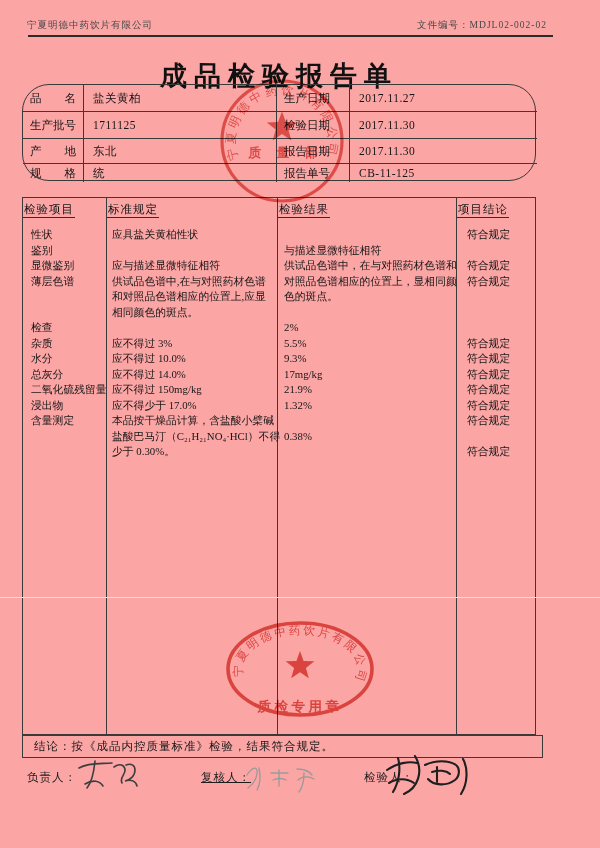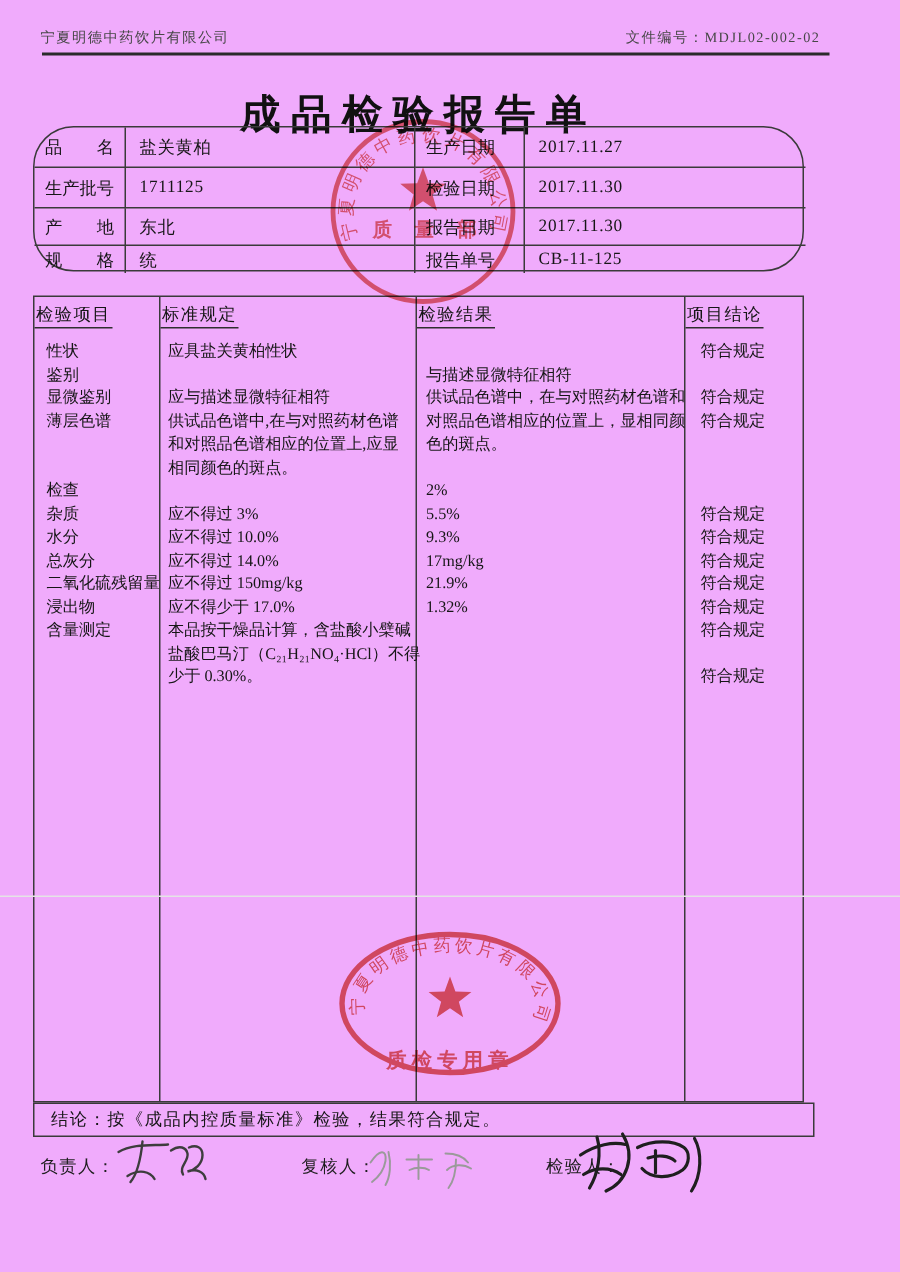--- a/index.html
+++ b/index.html
@@ -1,16 +1,16 @@
 <!DOCTYPE html>
 <html><head>
 <meta charset="utf-8">
 <style>
   html,body{margin:0;padding:0;background:#ffffff;}
-  .page{position:relative;width:600px;height:848px;background:#f0abfc;overflow:hidden;
+  .page{position:relative;width:600px;height:848px;background:#fca5a5;overflow:hidden;
         font-family:"Liberation Serif","DejaVu Serif",serif;color:#161616;}
   .abs{position:absolute;}
   
   .doc-head{font-size:9.5px;color:#474747;letter-spacing:1px;white-space:nowrap;}
   .head-rule{height:2px;background:#2b2b2b;}
   
   .title{font-size:27px;font-weight:bold;letter-spacing:7px;text-align:center;color:#111;}
   
   .info-table{display:grid;grid-template-columns:61px 193px 73px 187px;
               grid-template-rows:27px 27px 25px 18px;border:1.4px solid #3a3a3a;box-sizing:border-box;}
@@ -132,20 +132,21 @@
       <div class="tl">对照品色谱相应的位置上，显相同颜</div>
       <div class="tl">色的斑点。</div>
       <div class="tl"></div>
       <div class="tl">2%</div>
       <div class="tl">5.5%</div>
       <div class="tl">9.3%</div>
       <div class="tl">17mg/kg</div>
       <div class="tl">21.9%</div>
       <div class="tl">1.32%</div>
       <div class="tl"></div>
+      <div class="tl">0.38%</div>
       <div class="tl"></div>
     </div>
 
     <div class="tcol col-conclusion">
       <div class="tl"></div>
       <div class="tl">符合规定</div>
       <div class="tl"></div>
       <div class="tl">符合规定</div>
       <div class="tl">符合规定</div>
       <div class="tl"></div>
@@ -163,21 +164,21 @@
     </div>
   </div>
 
   <div class="abs faint-line" style="left:0;top:597px;width:600px;"></div>
 
   <div class="abs conclusion-box" style="left:22px;top:735px;width:521px;height:23px;">
     <div class="txt">结论：按《成品内控质量标准》检验，结果符合规定。</div>
   </div>
 
   <div class="abs sig-label" style="left:27px;top:770px;">负责人：</div>
-  <div class="abs sig-label" style="left:201px;top:770px;">复核人：</div>
+  <div class="abs sig-label" style="left:201px;top:770px;text-decoration:underline;">复核人：</div>
   <div class="abs sig-label" style="left:364px;top:770px;">检验人：</div>
 
   <svg class="abs" style="left:76px;top:756px;" width="64" height="38" viewBox="0 0 64 38" aria-label="王永明">
     <g fill="none" stroke="#3d3d3d" stroke-width="1.6" stroke-linecap="round">
       <path d="M3 12 C 13 6, 27 8, 36 7"></path>
       <path d="M19 5 C 18 15, 16 26, 11 32"></path>
       <path d="M9 28 C 17 23, 24 25, 27 30"></path>
       <path d="M38 11 c 6 -4 10 -2 11 2 c 1 5 -6 9 -3 14"></path>
       <path d="M50 9 c 5 -2 9 0 9 5 c 0 6 -5 10 -10 11 c 6 -2 11 0 12 5"></path>
     </g>

